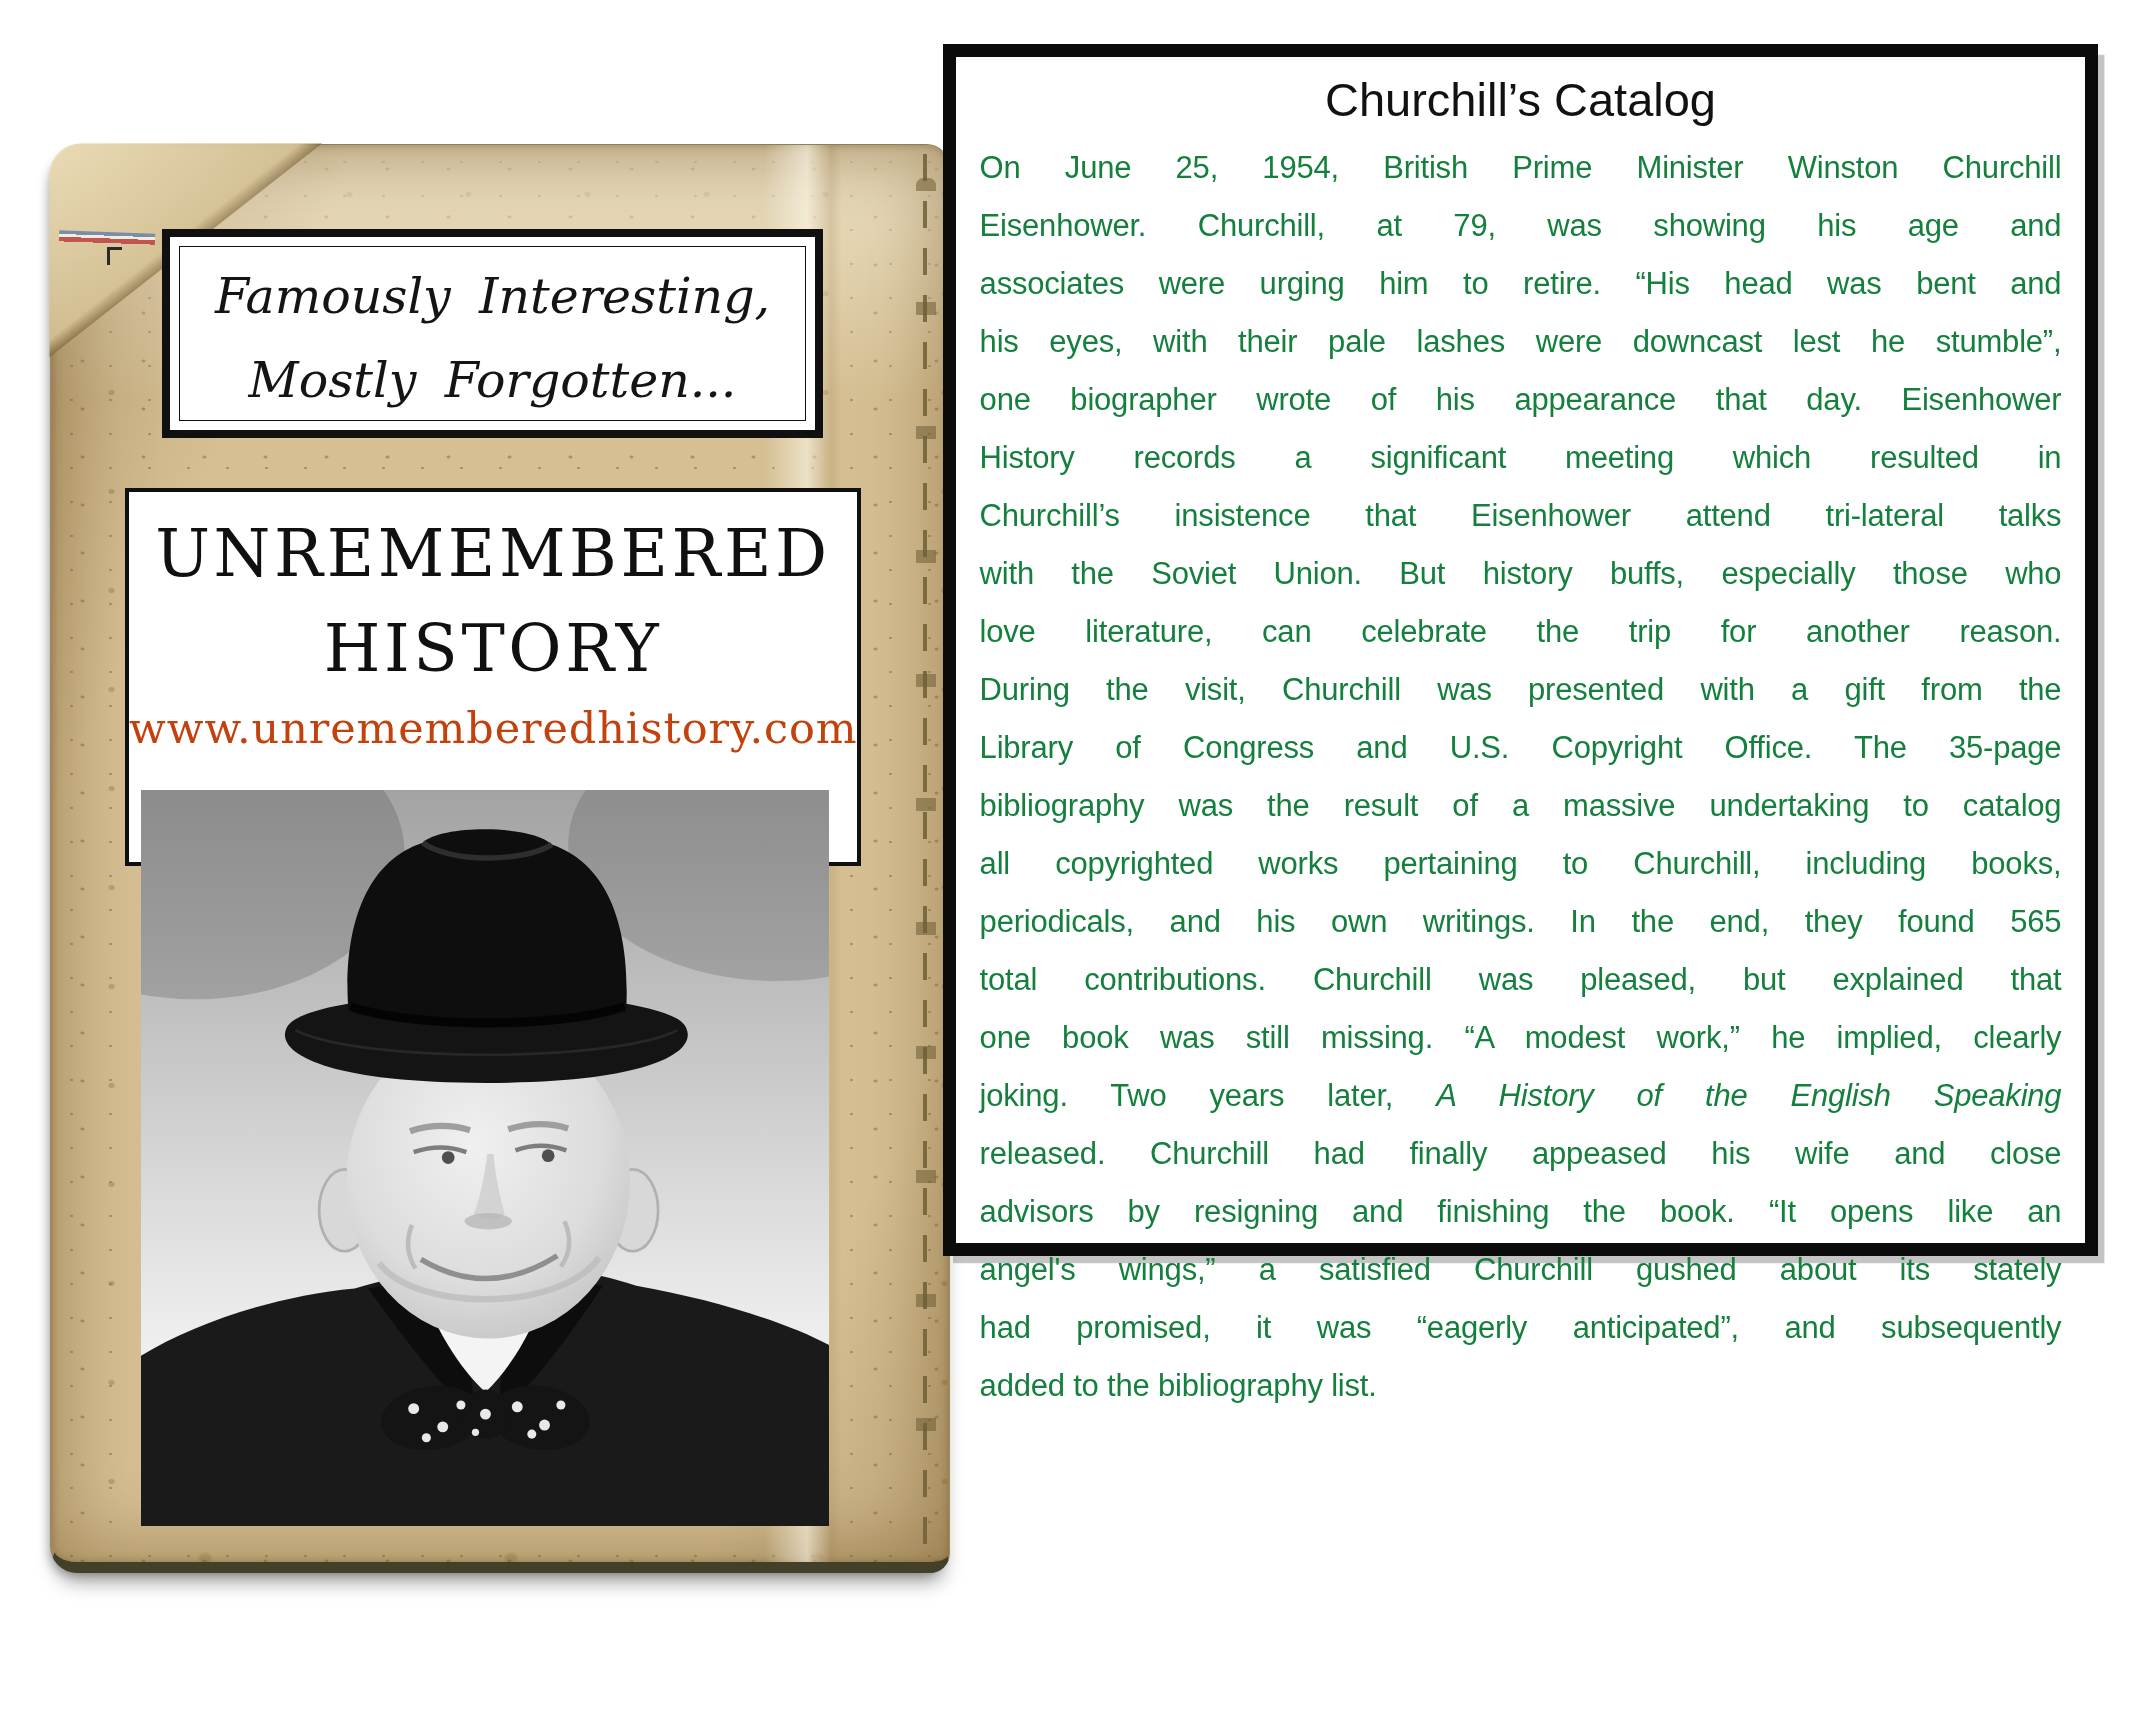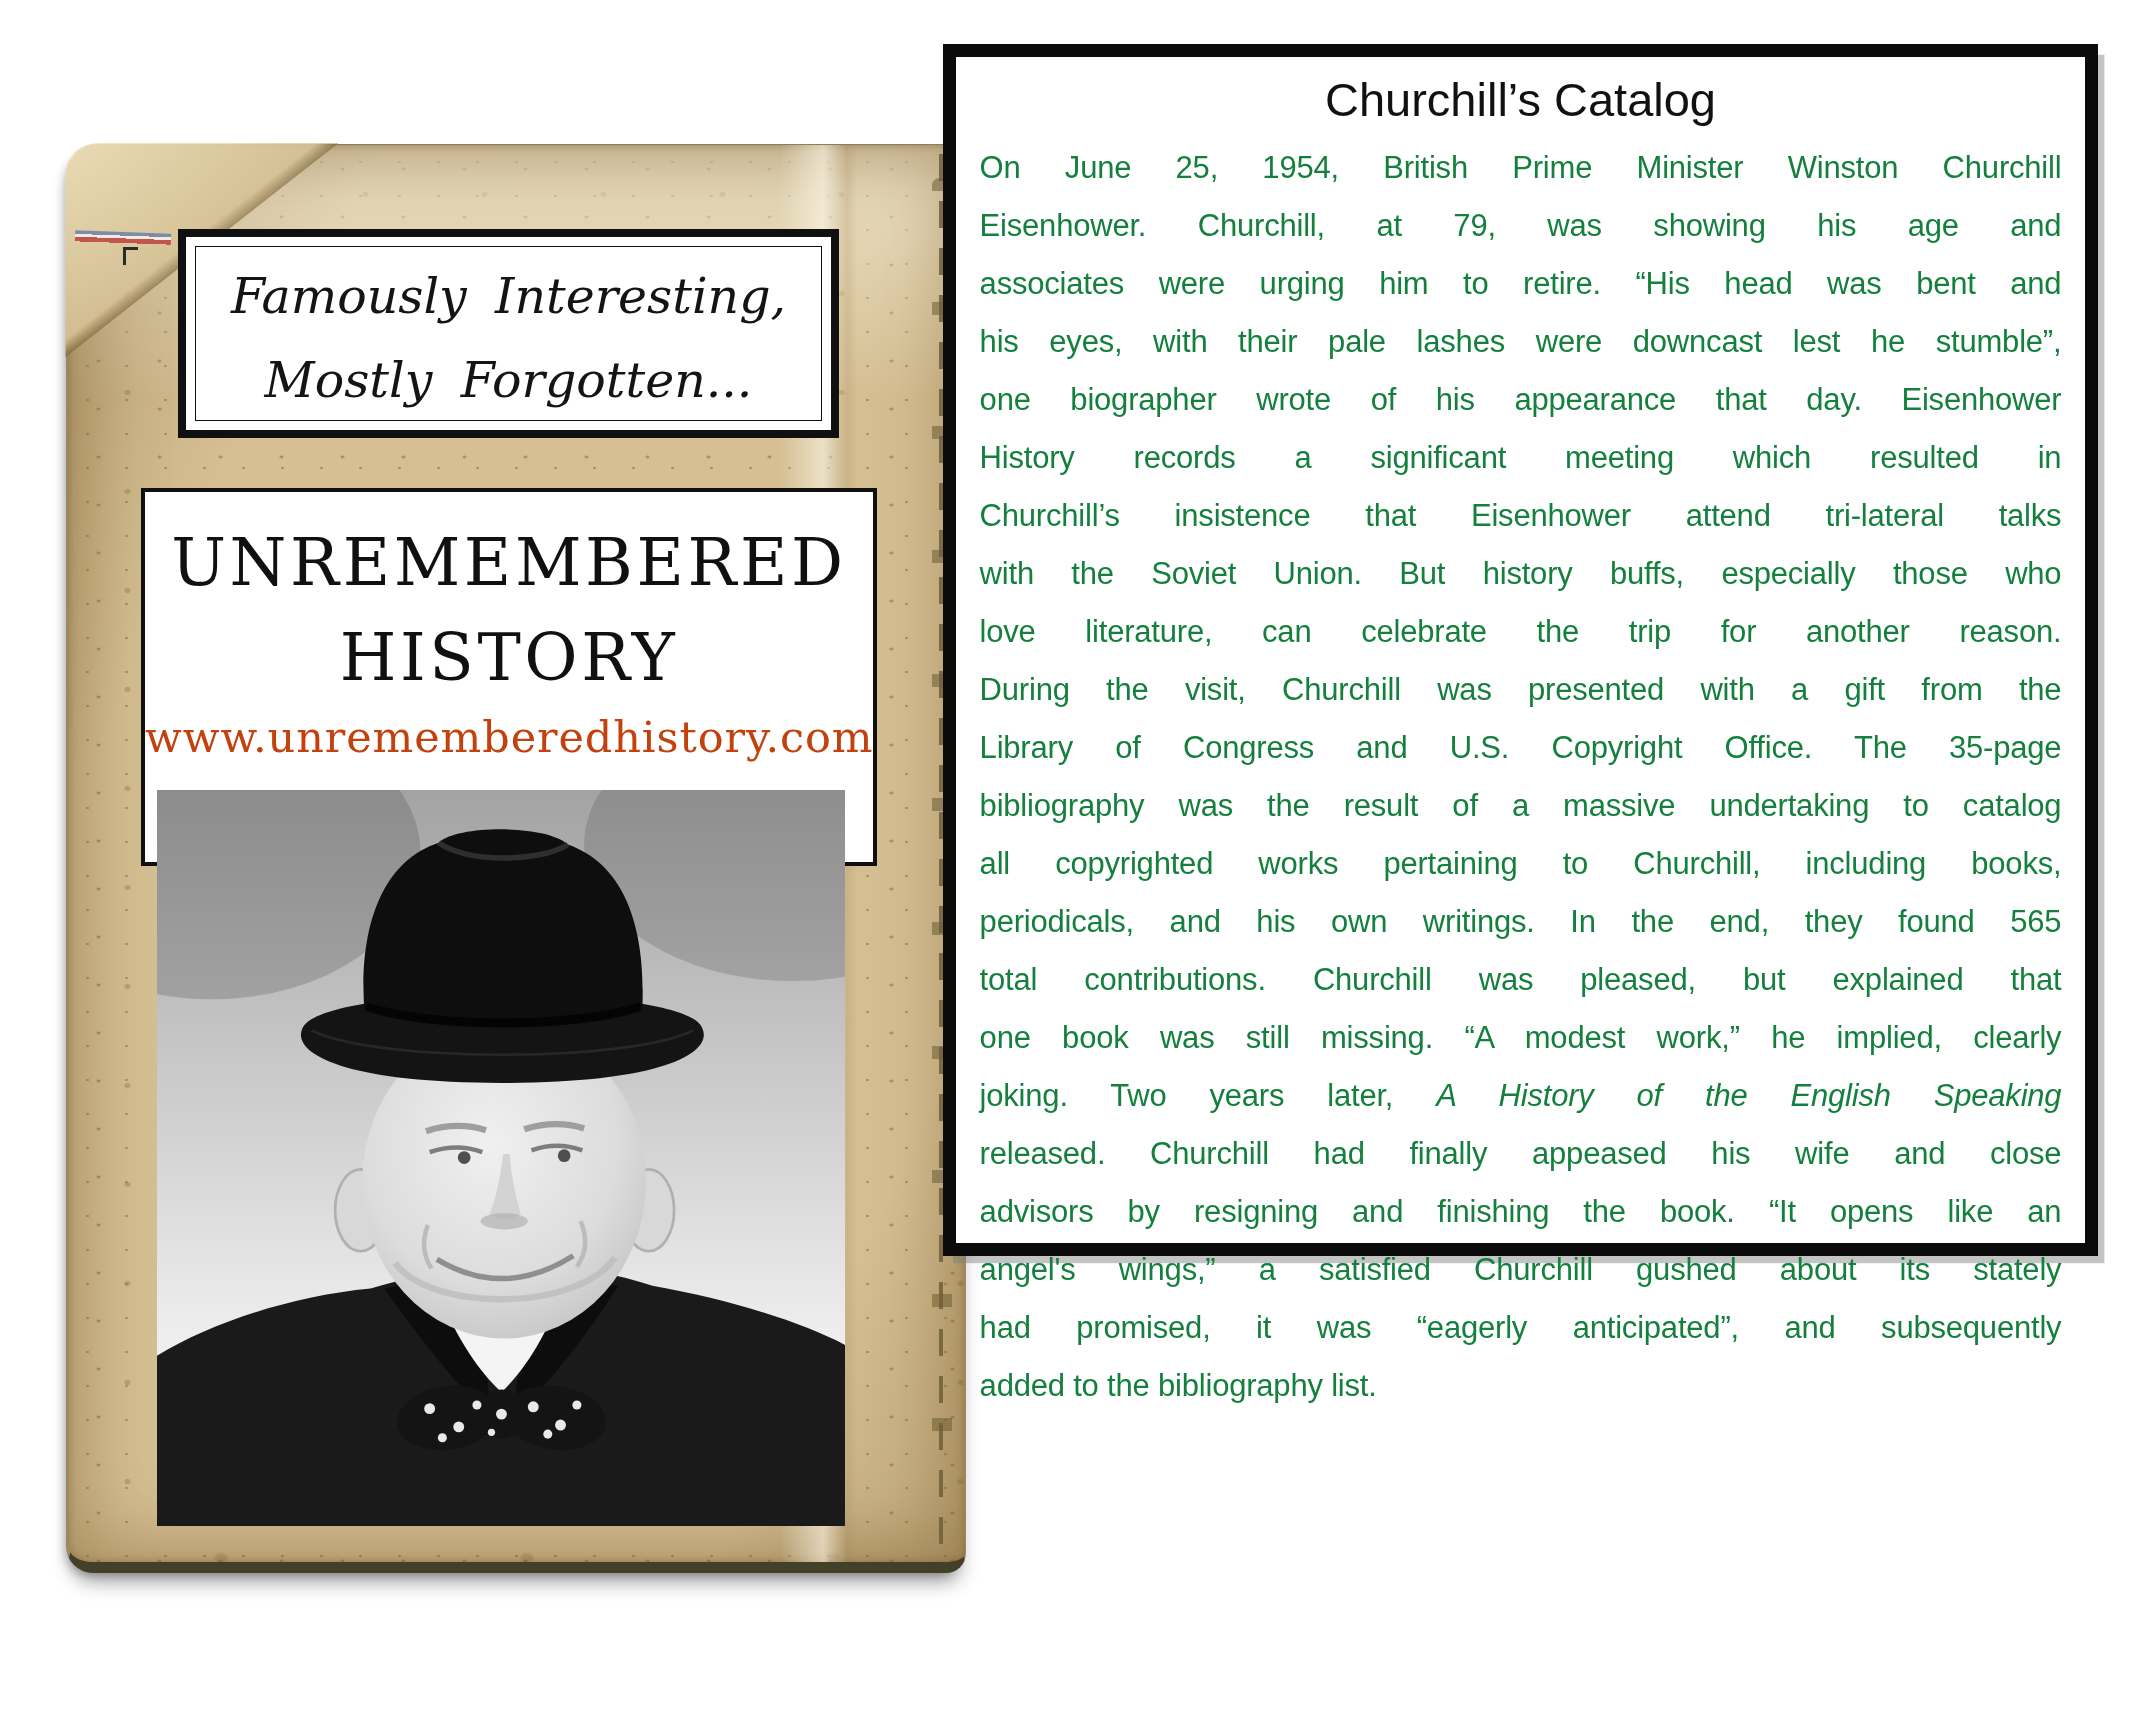--- a/index.html
+++ b/index.html
@@ -7,21 +7,21 @@
   #screen {
     position: relative; width: 2137px; height: 1736px;
     background: var(--page-bg, #ffffff);
     overflow: hidden;
     font-family: "Liberation Sans", sans-serif;
     color: var(--ink, #1a1a1a);
   }
 
   
   .notebook {
-    position: absolute; left: 66px; top: 144px; width: 900px; height: 1429px;
+    position: absolute; left: 50px; top: 144px; width: 900px; height: 1429px;
     background-color: var(--parchment, #d5bf93);
     border-radius: 33px 23.6px 20px 27px;
     background-image:
       linear-gradient(115deg, rgba(120,90,45,.30) 0%, rgba(120,90,45,0) 20%),
       linear-gradient(295deg, rgba(120,90,45,.26) 0%, rgba(120,90,45,0) 16%),
       linear-gradient(0deg, rgba(255,255,255,0) 82%, rgba(255,250,233,.5) 97%),
       radial-gradient(rgba(137,100,50,.50) 1.4px, rgba(137,100,50,0) 2.4px),
       radial-gradient(rgba(150,112,55,.38) 2.4px, rgba(150,112,55,0) 3.8px),
       radial-gradient(rgba(110,78,35,.42) 1px, rgba(110,78,35,0) 1.8px),
       radial-gradient(rgba(146,108,52,.30) 4.5px, rgba(146,108,52,0) 8.2px);
@@ -75,21 +75,21 @@
     text-align: center; padding-top: 18px;
   }
   .tag-line {
     font-family: "DejaVu Serif", serif; font-style: italic;
     font-size: 49px; line-height: 84px; word-spacing: 12.7px; color: #141414;
   }
 
   .mast-box {
     position: absolute; left: 73px; top: 343px; width: 736px; height: 378px;
     background: #ffffff; border: 4.5px solid #101010;
-    text-align: center; padding-top: 23px;
+    text-align: center; padding-top: 14px;
   }
   .mast-title {
     font-family: "DejaVu Serif", serif; font-size: 65px; line-height: 95px;
     letter-spacing: 3.6px; color: #101010;
   }
   .mast-url {
     font-family: "DejaVu Serif", serif; font-size: 43px; line-height: 55px;
     letter-spacing: 0.9px; margin-top: 5px; color: #c2410c;
   }
 

